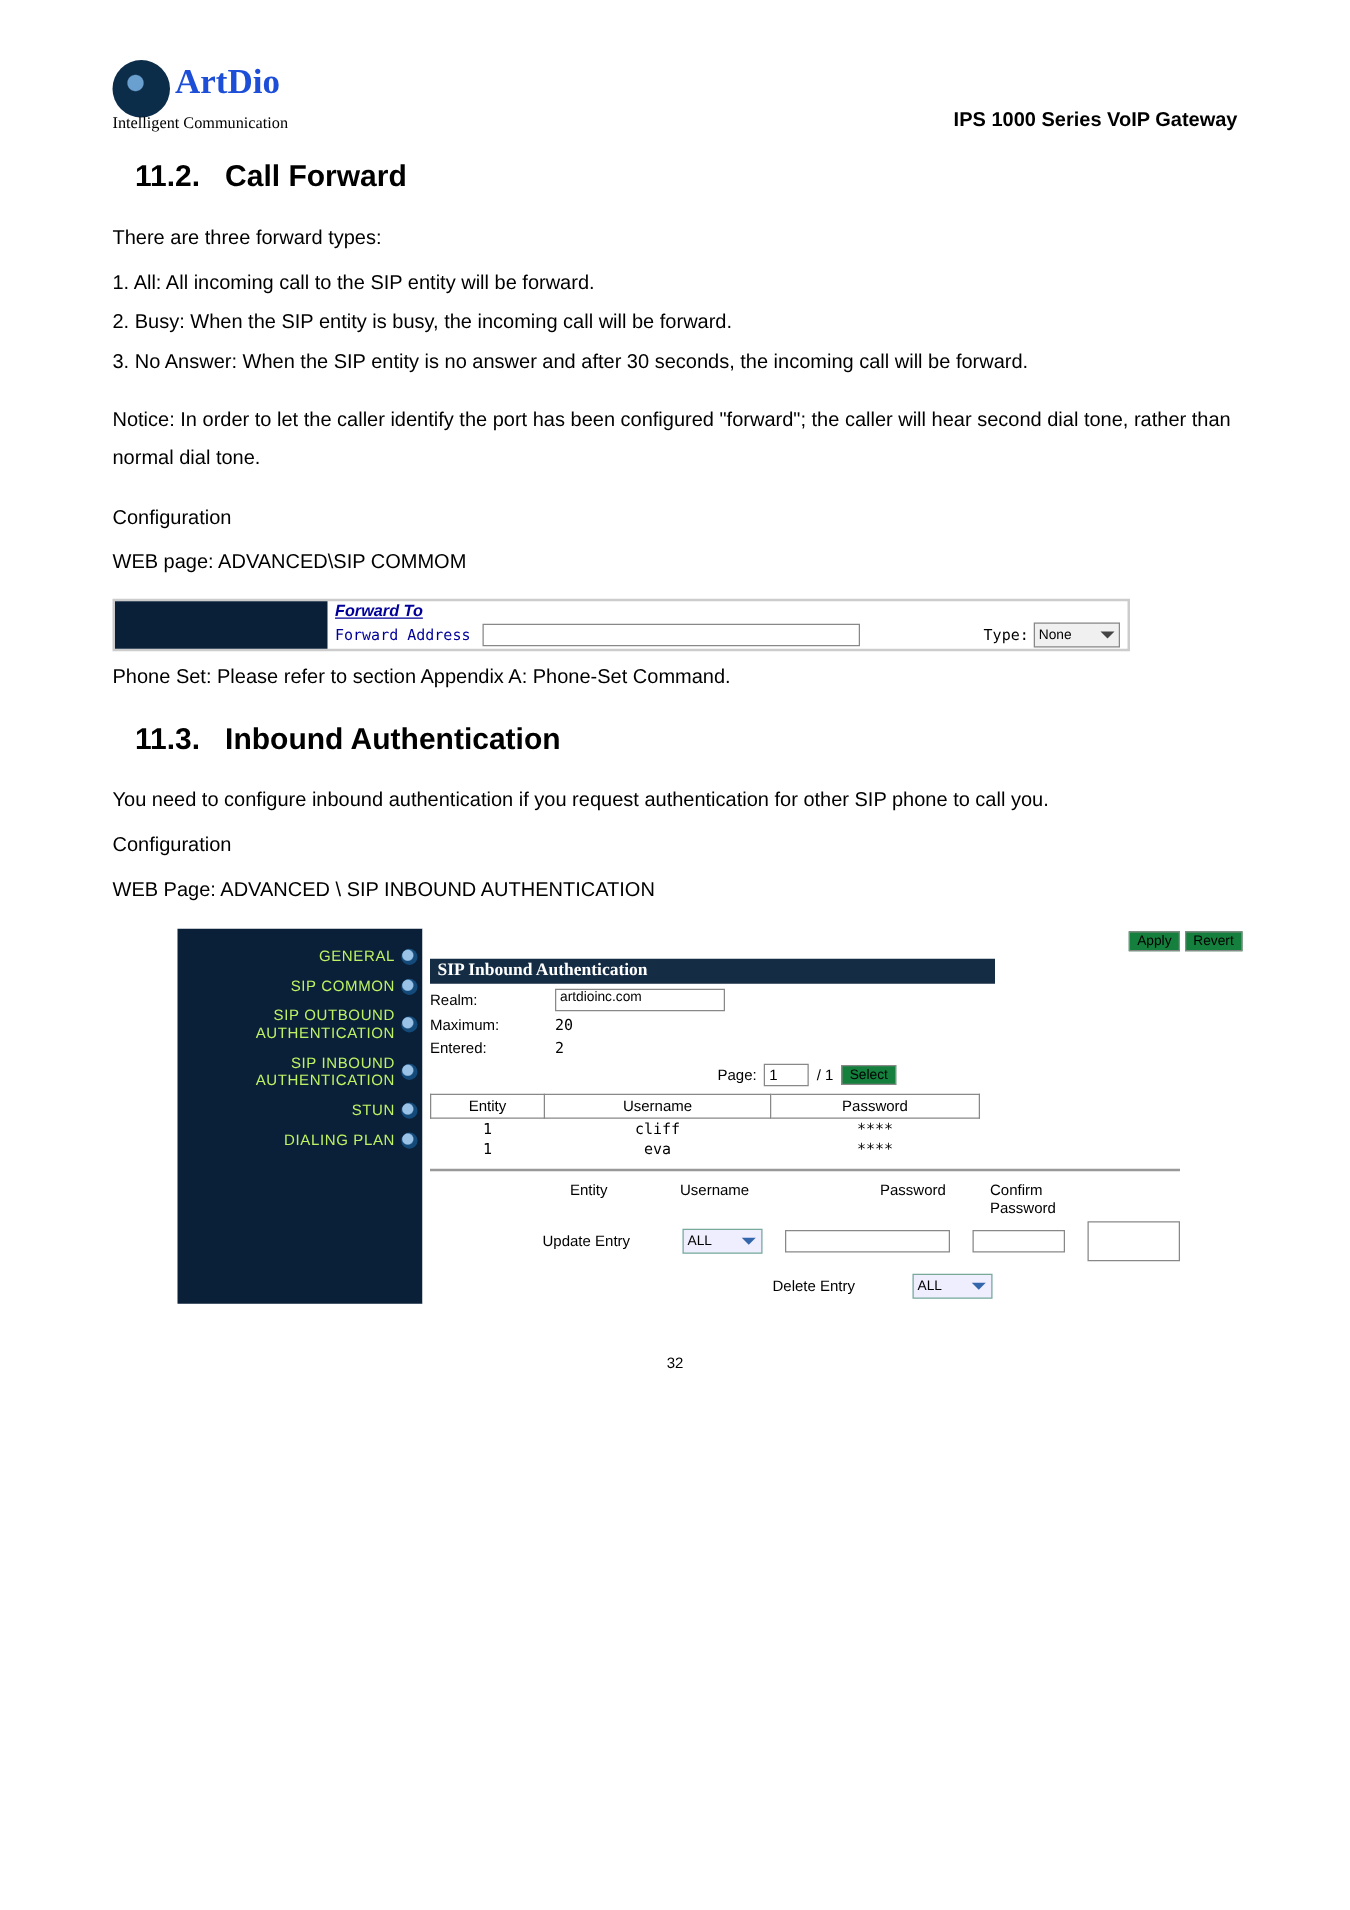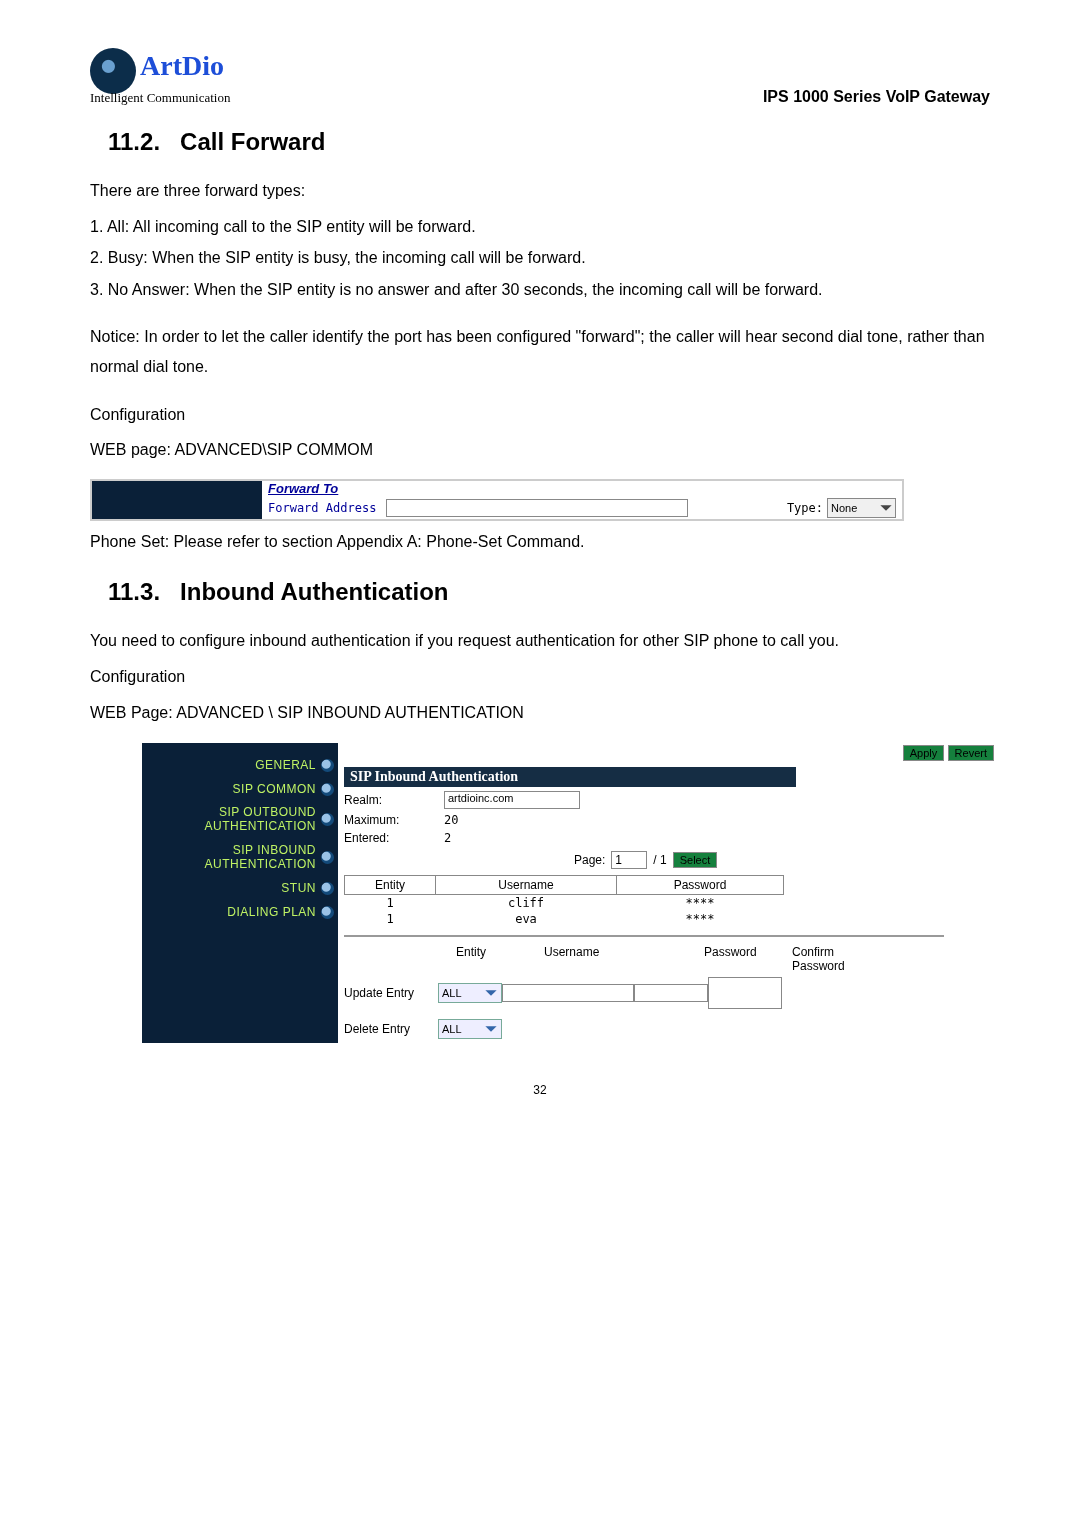--- a/index.html
+++ b/index.html
@@ -39,21 +39,21 @@
 .am-lbl { width: 100px; font-family: Tahoma, sans-serif; font-size: 12px; }
 .am-val { font-family: "Lucida Console", monospace; font-size: 12px; }
 .am-row .inp2 { border: 1px solid #888; background: #fff; height: 16px; width: 128px; font-family: Tahoma, sans-serif; font-size: 11px; padding: 0 3px; display: inline-flex; align-items: flex-start; }
 .page-select { display: flex; align-items: center; gap: 6px; margin: 6px 0 6px 230px; font-family: Tahoma, sans-serif; font-size: 12px; }
 .page-select .inp3 { border: 1px solid #888; background: #fff; height: 16px; width: 28px; padding: 0 3px; display: inline-flex; align-items: center; }
 .tbl { width: 440px; border-collapse: collapse; font-family: Tahoma, sans-serif; font-size: 12px; }
 .tbl th { border-bottom: 1px solid #888; border-top: 1px solid #888; border-right: 1px solid #888; text-align: center; font-weight: normal; padding: 2px 0; }
 .tbl th:first-child { border-left: 1px solid #888; }
 .tbl td { text-align: center; font-family: "Lucida Console", monospace; font-size: 12px; padding: 1px 0; }
 .lower-sec { border-top: 2px solid #999; margin-top: 8px; padding-top: 8px; width: 600px; }
-.low-row { display: flex; align-items: center; margin: 4px 0; }
+.low-row { display: flex; align-items: center; gap: 18px; margin: 4px 0; justify-content: flex-end; }
 .low-row .lbl2 { width: 94px; font-family: Tahoma, sans-serif; font-size: 12px; }
 .subcols { display: flex; gap: 20px; font-family: Tahoma, sans-serif; font-size: 12px; margin-bottom: 3px; margin-left: 112px; }
 .subcols .c { width: 68px; }
 .subcols .c2 { width: 140px; }
 .sel2 { border: 1px solid #7a9; background: #eef; height: 18px; width: 56px; display: inline-flex; align-items: center; justify-content: space-between; padding: 0 3px; font-family: Tahoma, sans-serif; font-size: 11px; }
 .inp4 { border: 1px solid #888; background: #fff; height: 16px; width: 130px; }
 .inp5 { border: 1px solid #888; background: #fff; height: 16px; width: 72px; }
 .inp6 { border: 1px solid #888; background: #fff; height: 30px; width: 72px; }
 .page-num { text-align: center; margin-top: 40px; font-size: 12px; }
 </style>

